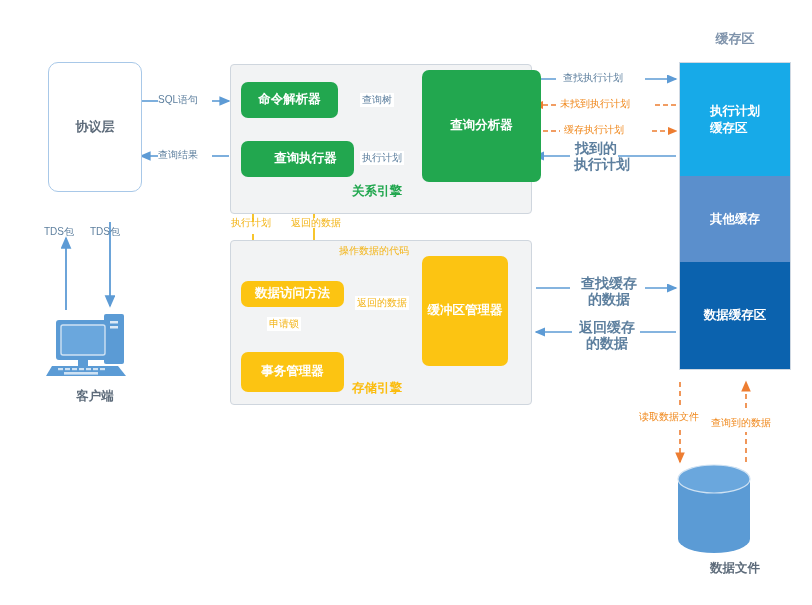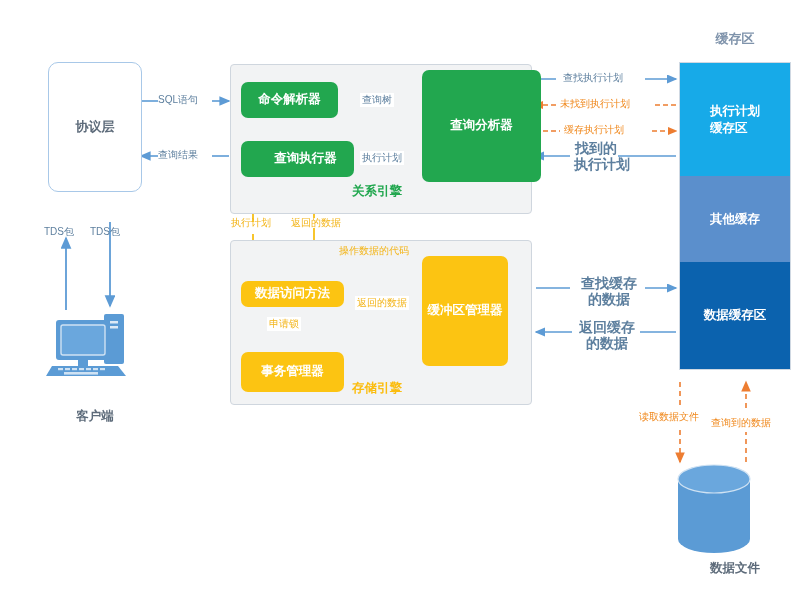--- a/index.html
+++ b/index.html
@@ -16,21 +16,21 @@
 
   
   #protocol-layer{
     left:48px;top:62px;width:92px;height:128px;
     border:1.5px solid #a8c8e8;border-radius:10px;background:#fff;
     color:#5d6b7a;font-size:13px;font-weight:bold;
   }
 
   
   #client-icon{left:46px;top:312px;width:100px;height:70px;}
-  #client-label{left:30px;top:388px;width:130px;font-size:12.5px;font-weight:bold;color:#5d6b7a;text-align:center;margin-top:20px;}
+  #client-label{left:30px;top:388px;width:130px;font-size:12.5px;font-weight:bold;color:#5d6b7a;text-align:center;}
 
   
   .engine-box{
     background:#f2f3f4;border:1px solid #cfd6de;border-radius:4px;
   }
   #relational-engine{left:230px;top:64px;width:300px;height:148px;}
   #storage-engine{left:230px;top:240px;width:300px;height:163px;
     background:#f2f3f4;border:1px solid #cfd6de;}
   .engine-label{font-size:12.5px;font-weight:bold;}
   #relational-engine-label{left:352px;top:183px;color:#22a74f;}

